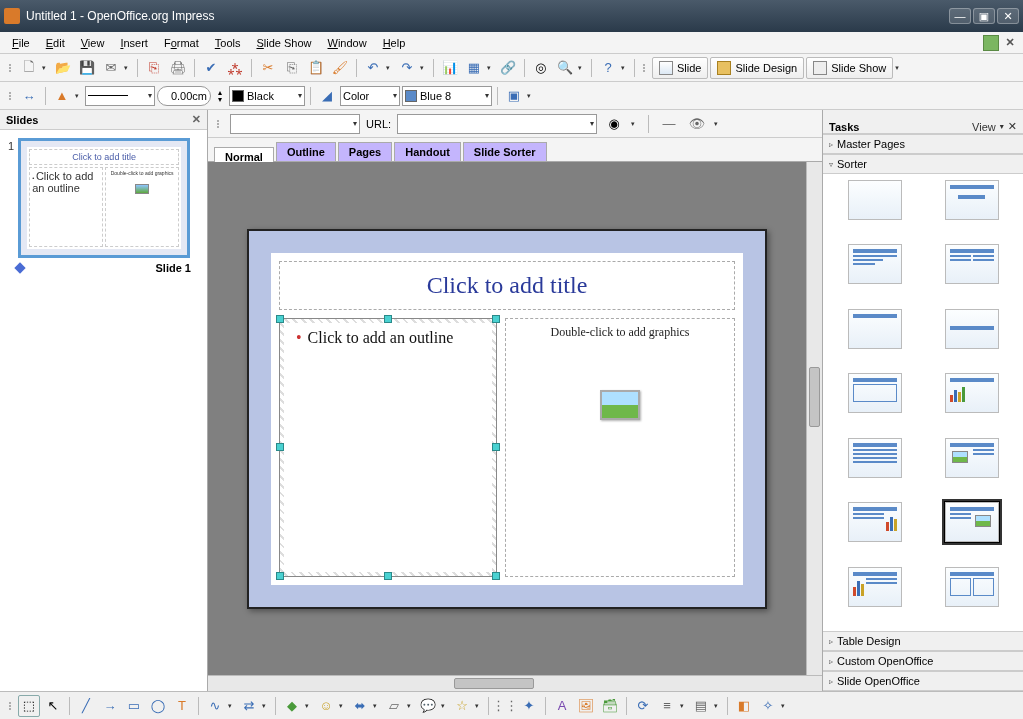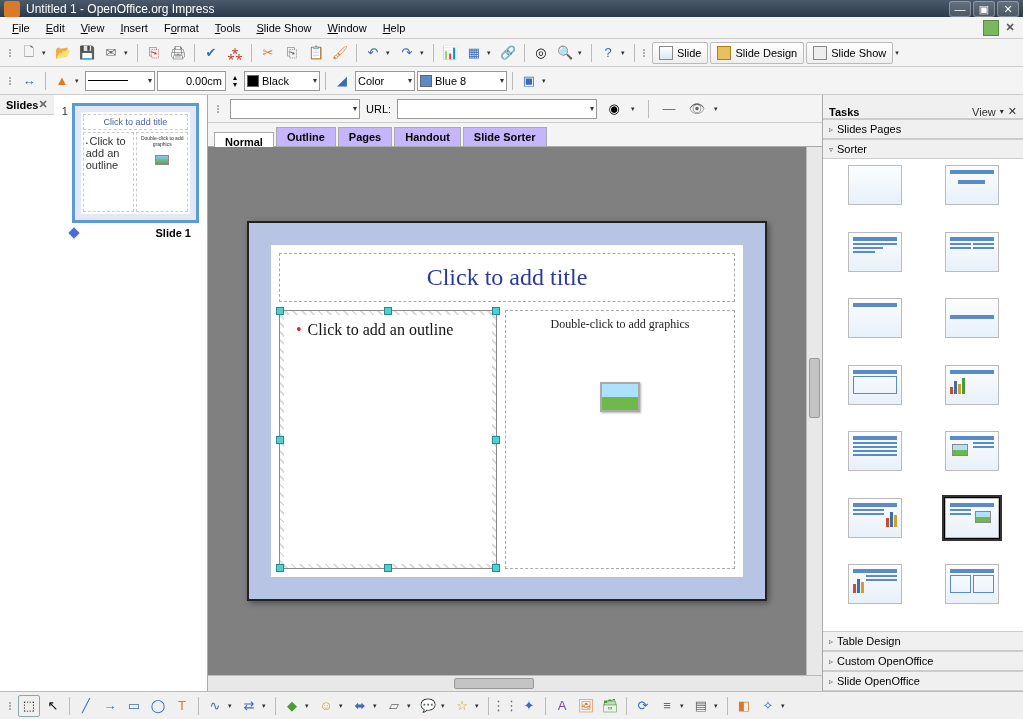--- a/index.html
+++ b/index.html
@@ -1,19 +1,19 @@
 <!DOCTYPE html>
 <html><head>
 <meta charset="utf-8">
 <style>
 * { margin: 0; padding: 0; box-sizing: border-box; font-family: "Segoe UI", Tahoma, sans-serif; font-size: 11px; }
 body { background: #e8e8e8; width: 1023px; height: 719px; overflow: hidden; display: flex; flex-direction: column; }
 
 
-.titlebar { background: linear-gradient(#4a5a6a, #2a3a4a); height: 17px; display: flex; align-items: center; padding: 0 4px; color: #fff; }
+.titlebar { background: linear-gradient(#4a5a6a, #2a3a4a); height: 32px; display: flex; align-items: center; padding: 0 4px; color: #fff; }
 .titlebar .app-icon { width: 16px; height: 16px; background: #d97a2a; border-radius: 2px; margin-right: 6px; }
 .titlebar .title { flex: 1; font-size: 12px; }
 .titlebar .win-btn { width: 22px; height: 16px; margin-left: 2px; background: rgba(255,255,255,0.15); color: #fff; text-align: center; line-height: 14px; border: 1px solid rgba(255,255,255,0.3); border-radius: 3px; cursor: pointer; }
 
 
 .menubar { background: #f4f4f4; height: 22px; display: flex; align-items: center; padding: 0 4px; border-bottom: 1px solid #ccc; }
 .menubar .menu-item { padding: 2px 8px; cursor: pointer; }
 .menubar .menu-item u { text-decoration: underline; }
 .menubar .spacer { flex: 1; }
 .menubar .dl-icon { width: 16px; height: 16px; background: #7bb661; border: 1px solid #5a8a44; margin-right: 4px; }
@@ -31,21 +31,21 @@
 .tb-select .arrow { font-size: 8px; color: #333; margin-left: auto; }
 .color-sw { width: 12px; height: 12px; border: 1px solid #666; display: inline-block; }
 
 .tb-grip { width: 7px; height: 20px; display: flex; flex-direction: column; gap: 1px; align-items: center; justify-content: center; margin-right: 3px; cursor: move; }
 .tb-grip span { width: 2px; height: 2px; background: #999; border-radius: 50%; }
 
 
 .workspace { flex: 1; display: flex; overflow: hidden; background: #f4f4f4; }
 
 
-.slides-panel { width: 208px; border-right: 1px solid #aaa; display: flex; flex-direction: row; background: #fff; }
+.slides-panel { width: 208px; border-right: 1px solid #aaa; display: flex; flex-direction: column; background: #fff; }
 .panel-header { background: #f0f0f0; height: 20px; display: flex; align-items: center; padding: 0 6px; border-bottom: 1px solid #ccc; font-weight: bold; font-size: 11px; }
 .panel-header .close { margin-left: auto; cursor: pointer; color: #666; }
 .slides-list { flex: 1; padding: 8px; overflow: auto; }
 .slide-thumb-wrap { display: flex; align-items: flex-start; gap: 4px; }
 .slide-num { font-size: 11px; color: #333; padding-top: 2px; }
 .slide-thumb { width: 172px; height: 120px; border: 3px solid #5a9bd5; background: #e4e8f4; padding: 6px; position: relative; }
 .slide-thumb-inner { background: #fff; height: 100%; display: flex; flex-direction: column; gap: 2px; padding: 2px; }
 .thumb-title { text-align: center; color: #4a5da8; font-size: 9px; border: 1px dashed #ccc; padding: 2px; }
 .thumb-row { flex: 1; display: flex; gap: 2px; }
 .thumb-box { flex: 1; border: 1px dashed #ccc; font-size: 6px; padding: 2px; color: #333; }
@@ -199,21 +199,21 @@
       <span></span>
     </div>
   <div class="tb-btn ic-blue">↔</div>
   <div class="tb-sep"></div>
   <div class="tb-btn ic-orange">▲</div>
     <div class="tb-dd">▾</div>
   <div class="tb-select" style="width:70px">
       <span style="border-top:1px solid #000;width:40px;height:0"></span>
       <span class="arrow">▾</span>
     </div>
-  <input class="tb-input" style="width: 69px; text-align: right;" value="0.00cm">
+  <input class="tb-input" style="width: 54px; text-align: right; border-radius: 10px;" value="0.00cm">
   <div class="tb-btn" style="width:14px;font-size:8px;flex-direction:column;line-height:7px">▴<br>▾</div>
   <div class="tb-select" style="width:76px">
       <span class="color-sw" style="background:#000"></span>
       <span>Black</span>
       <span class="arrow">▾</span>
     </div>
   <div class="tb-sep"></div>
   <div class="tb-btn ic-blue">◢</div>
   <div class="tb-select" style="width:60px">
       <span>Color</span>
@@ -332,21 +332,21 @@
     <div class="tasks-header">
       <span>Tasks</span>
       <span class="actions">
         <span>View</span>
         <span style="font-size:8px">▾</span>
         <span>✕</span>
       </span>
     </div>
     <div class="section-hdr">
         <span class="tri">▹</span>
-        <span>Slides Pages</span>
+        <span>Master Pages</span>
       </div>
     <div class="section-hdr">
         <span class="tri">▿</span>
         <span>Sorter</span>
       </div>
     <div class="layouts-grid">
 
       <div class="layout-item"></div>
       <div class="layout-item">
           <div class="bar"></div>

